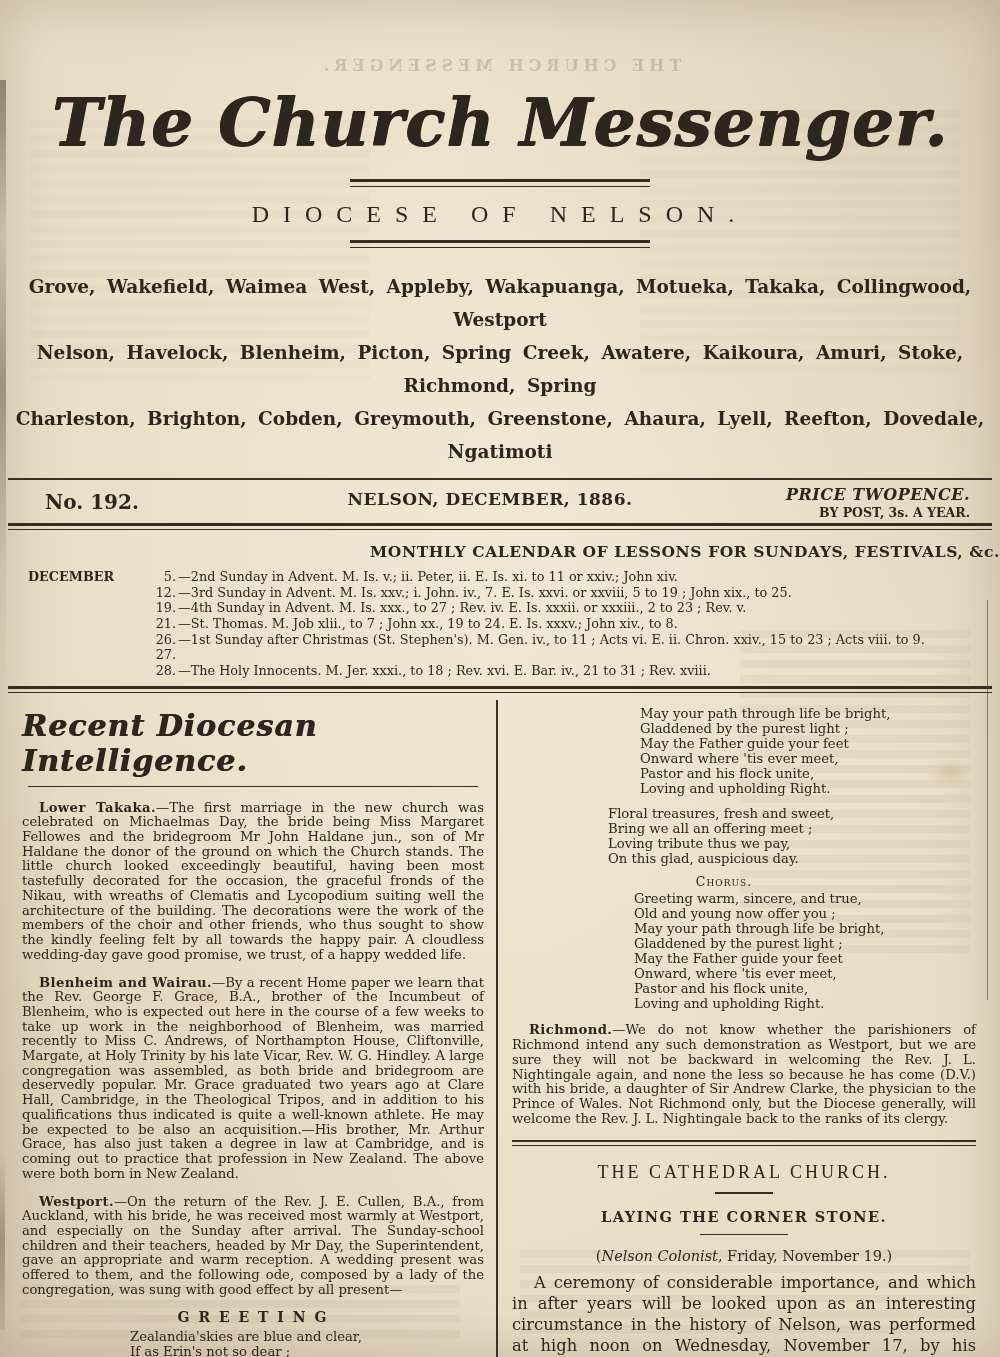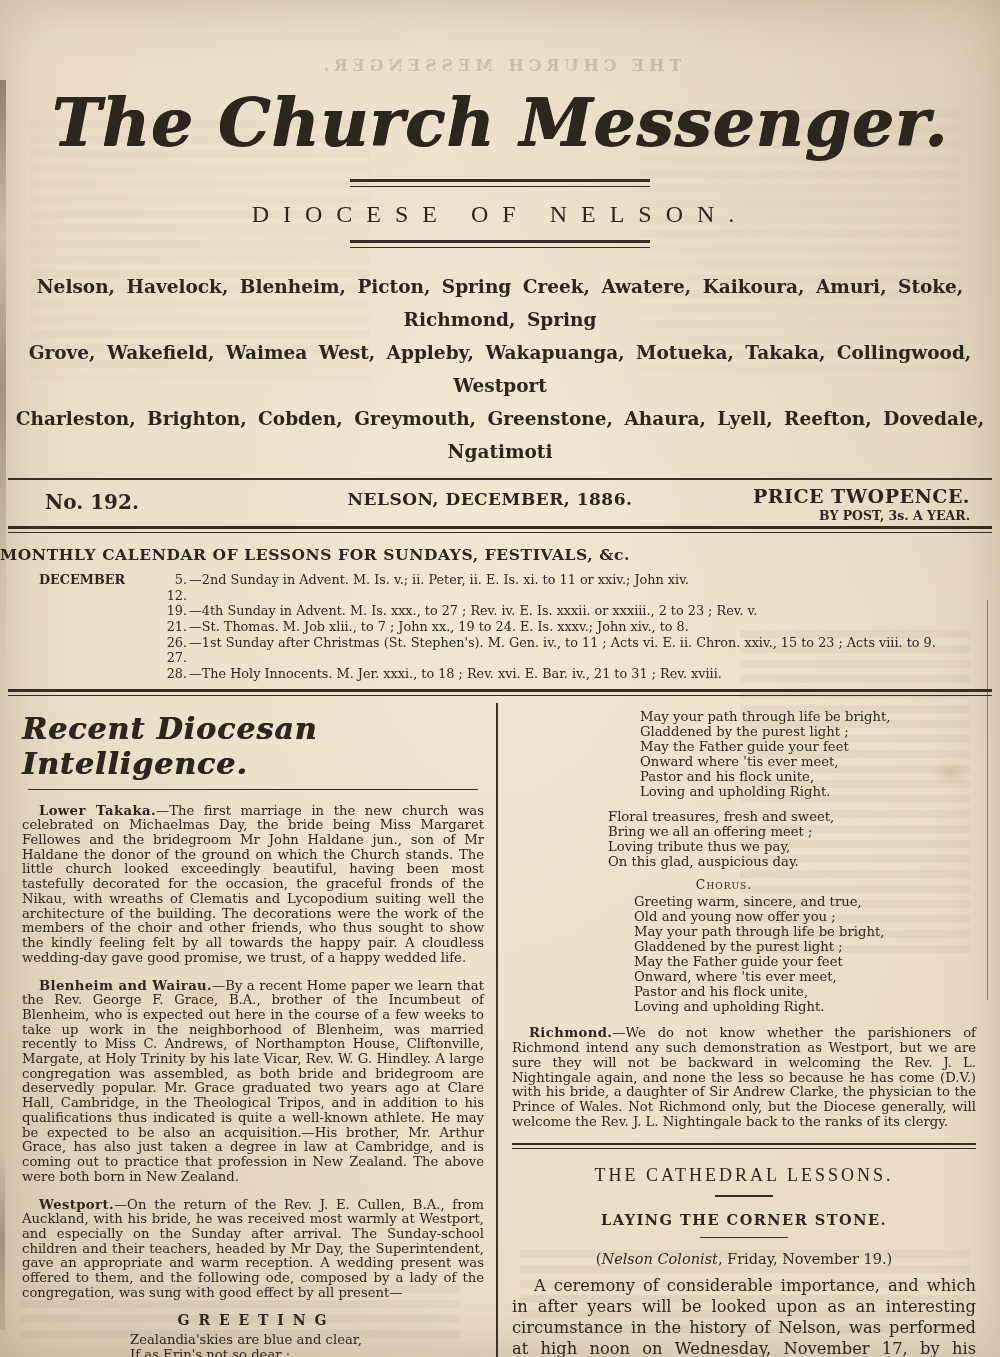--- a/index.html
+++ b/index.html
@@ -58,27 +58,27 @@
     margin-top:14px;text-align:center;
     font-size:24px;letter-spacing:14px;font-weight:normal;
     font-family:"Liberation Serif","DejaVu Serif",serif;
   }
   .coverage{margin-top:22px;text-align:center;font-weight:bold;font-size:18.5px;line-height:33px;word-spacing:5px;}
   
   .issue-row{display:flex;align-items:flex-start;padding:5px 20px 3px 45px;}
   .issue-number{width:200px;font-size:20px;font-weight:bold;padding-top:5px;}
   .issue-dateline{flex:1;text-align:center;font-size:17px;font-weight:bold;padding-top:4px;letter-spacing:0.5px;}
   .issue-price{width:235px;text-align:right;padding-right:10px;}
-  .issue-price .p1{font-size:19px;font-weight:bold;letter-spacing:0.5px;}
+  .issue-price .p1{font-size:16px;font-weight:bold;letter-spacing:0.5px;font-style:italic;}
   .issue-price .p2{font-size:12.5px;font-weight:bold;margin-top:1px;}
   
-  .cal-title{text-align:left;font-size:15.5px;font-weight:bold;letter-spacing:0.6px;margin-top:12px;}
+  .cal-title{text-align:right;font-size:15.5px;font-weight:bold;letter-spacing:0.6px;margin-top:12px;}
   .calendar{margin-top:8px;font-size:12.8px;line-height:15.6px;}
   .cal-row{display:flex;}
-  .cal-label{width:118px;text-align:left;padding-left:39px;font-weight:bold;flex:none;}
+  .cal-label{width:118px;text-align:left;padding-left:28px;font-weight:bold;flex:none;}
   .cal-day{width:30px;text-align:right;flex:none;}
   .cal-entry{flex:1;padding-left:2px;}
   
   .columns{display:flex;margin-top:7px;padding:0 10px 0 14px;}
   .col-left{width:482px;padding:6px 12px 0 8px;box-sizing:border-box;}
   .col-right{flex:1;border-left:2px solid #3a3226;padding:4px 14px 0 14px;box-sizing:border-box;min-height:740px;}
   .blackletter{
     font-size:30px;font-weight:bold;font-style:italic;
     letter-spacing:1px;
     text-shadow:0.7px 0 0 #2d261e;
@@ -124,22 +124,22 @@
   <div class="stain" style="left:930px;top:760px;width:40px;height:26px;background:radial-gradient(rgba(150,105,45,0.18),rgba(0,0,0,0) 70%);"></div>
   <div class="stain" style="left:180px;top:980px;width:50px;height:30px;background:radial-gradient(rgba(150,105,45,0.12),rgba(0,0,0,0) 70%);"></div>
   <div class="right-hairline"></div>
 
   <div class="masthead">The Church Messenger.</div>
   <div class="rule-double" style="width:300px;margin-top:22px;"></div>
   <div class="diocese">DIOCESE OF NELSON.</div>
   <div class="rule-double" style="width:300px;margin-top:12px;"></div>
 
   <div class="coverage">
+    <div>Grove, Wakefield, Waimea West, Appleby, Wakapuanga, Motueka, Takaka, Collingwood, Westport</div>
     <div>Nelson, Havelock, Blenheim, Picton, Spring Creek, Awatere, Kaikoura, Amuri, Stoke, Richmond, Spring</div>
-    <div>Grove, Wakefield, Waimea West, Appleby, Wakapuanga, Motueka, Takaka, Collingwood, Westport</div>
     <div>Charleston, Brighton, Cobden, Greymouth, Greenstone, Ahaura, Lyell, Reefton, Dovedale, Ngatimoti</div>
   </div>
 
   <div class="rule-thin-full" style="margin-top:10px;"></div>
   <div class="issue-row">
     <div class="issue-number">No. 192.</div>
     <div class="issue-dateline">NELSON, DECEMBER, 1886.</div>
     <div class="issue-price">
       <div class="p1">PRICE TWOPENCE.</div>
       <div class="p2">BY POST, 3s. A YEAR.</div>
@@ -150,20 +150,21 @@
   <div class="cal-title">MONTHLY CALENDAR OF LESSONS FOR SUNDAYS, FESTIVALS, &amp;c.</div>
   <div class="calendar">
     <div class="cal-row">
       <span class="cal-label">DECEMBER</span>
       <span class="cal-day">5.</span>
       <span class="cal-entry">—2nd Sunday in Advent.  M. Is. v.; ii. Peter, ii.  E. Is. xi. to 11 or xxiv.; John xiv.</span>
     </div>
     <div class="cal-row">
       <span class="cal-label"></span>
       <span class="cal-day">12.</span>
+      <span class="cal-entry">—3rd Sunday in Advent.  M. Is. xxv.; i. John. iv., 7.  E. Is. xxvi. or xxviii, 5 to 19 ; John xix., to 25.</span>
     </div>
     <div class="cal-row">
       <span class="cal-label"></span>
       <span class="cal-day">19.</span>
       <span class="cal-entry">—4th Sunday in Advent.  M. Is. xxx., to 27 ; Rev. iv.  E. Is. xxxii. or xxxiii., 2 to 23 ; Rev. v.</span>
     </div>
     <div class="cal-row">
       <span class="cal-label"></span>
       <span class="cal-day">21.</span>
       <span class="cal-entry">—St. Thomas.  M. Job xlii., to 7 ; John xx., 19 to 24.  E. Is. xxxv.; John xiv., to 8.</span>
@@ -222,21 +223,21 @@
 May your path through life be bright,
 Gladdened by the purest light ;
 May the Father guide your feet
 Onward, where 'tis ever meet,
 Pastor and his flock unite,
 Loving and upholding Right.</div>
 
       <p class="article richmond"><span class="lead">Richmond.</span><span>—We do not know whether the parishioners of Richmond intend any such demonstration as Westport, but we are sure they will not be backward in welcoming the Rev. J. L. Nightingale again, and none the less so because he has come (D.V.) with his bride, a daughter of Sir Andrew Clarke, the physician to the Prince of Wales.   Not Richmond only, but the Diocese generally, will welcome the Rev. J. L. Nightingale back to the ranks of its clergy.</span></p>
 
       <div class="section-rule"></div>
-      <div class="cathedral-title">THE CATHEDRAL LESSONS.</div>
+      <div class="cathedral-title">THE CATHEDRAL CHURCH.</div>
       <div class="small-rule"></div>
       <div class="cathedral-sub">LAYING THE CORNER STONE.</div>
       <div class="small-rule2"></div>
       <div class="source-line"><span>(</span><span class="ital">Nelson Colonist</span><span>, Friday, November 19.)</span></div>
       <p class="cathedral-body">A ceremony of considerable importance, and which in after years will be looked upon as an interesting circumstance in the history of Nelson, was performed at high noon on Wednesday, November 17, by his Lordship the Bishop of Nelson, in the presence of the Ven. Archdeacon Butt and other members of the Synod and a large attendance of the public.  The new Church, practically it will be a new Church, now being erected on the hill will no</p>
     </div>
 
   </div>
 
 </div>

